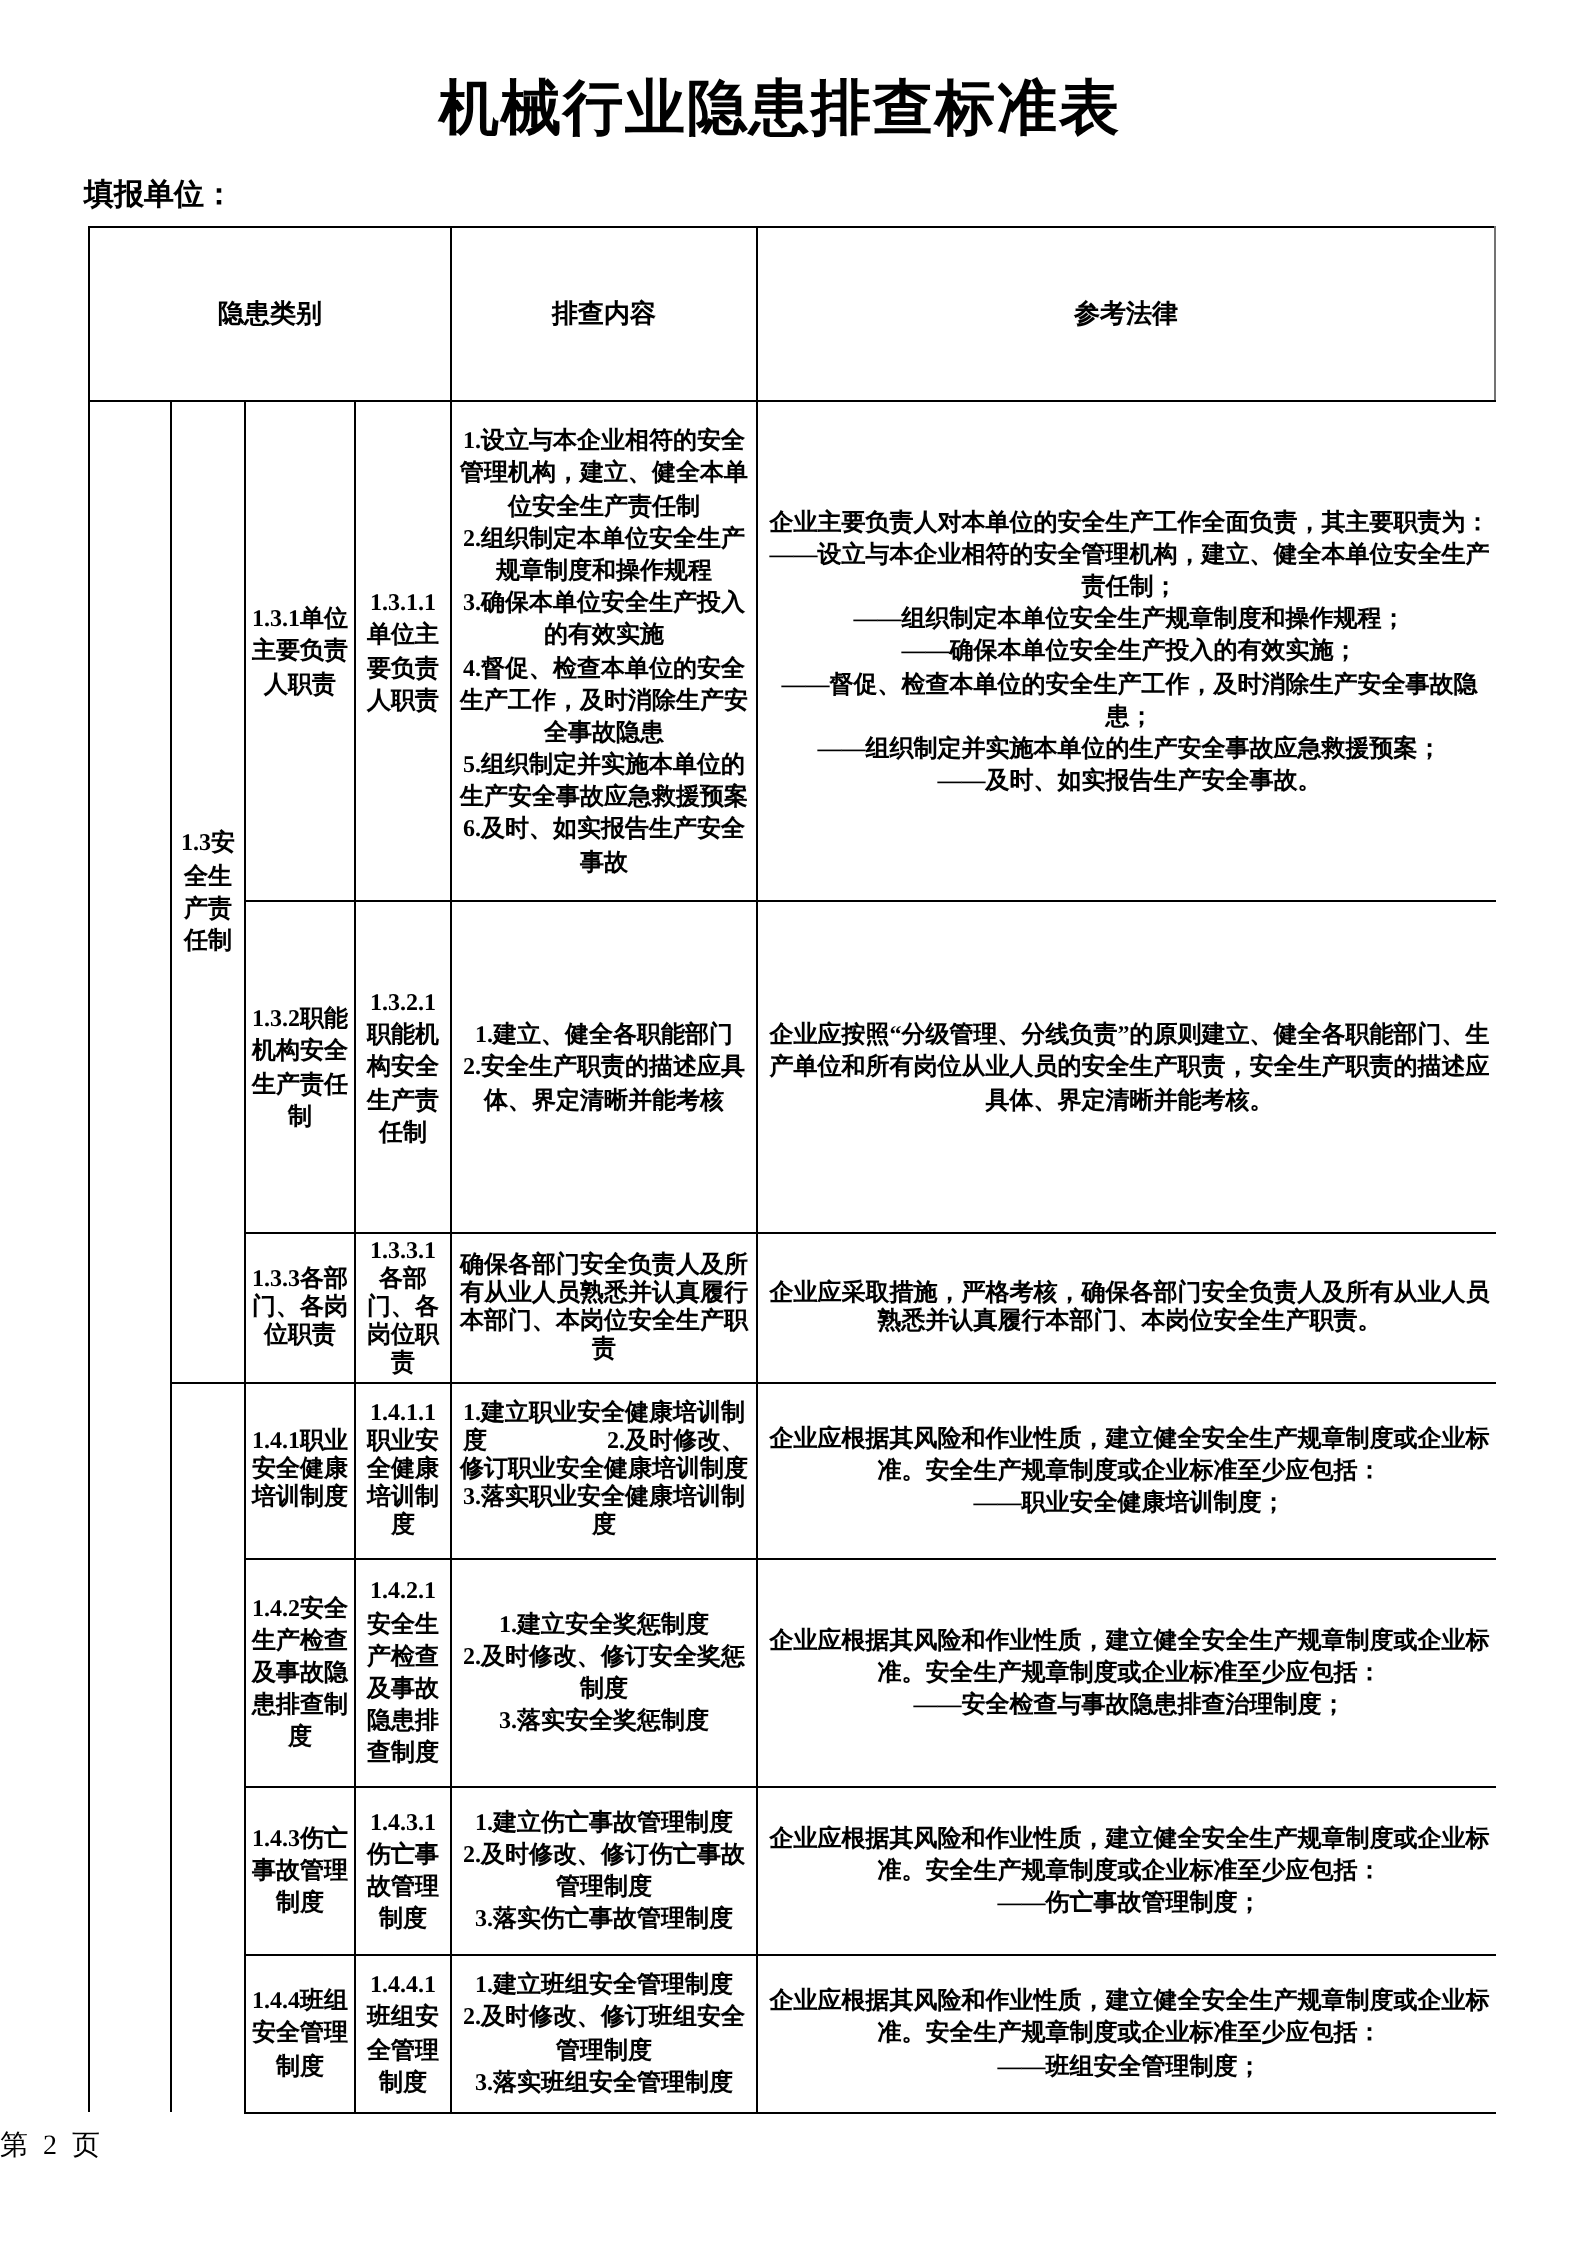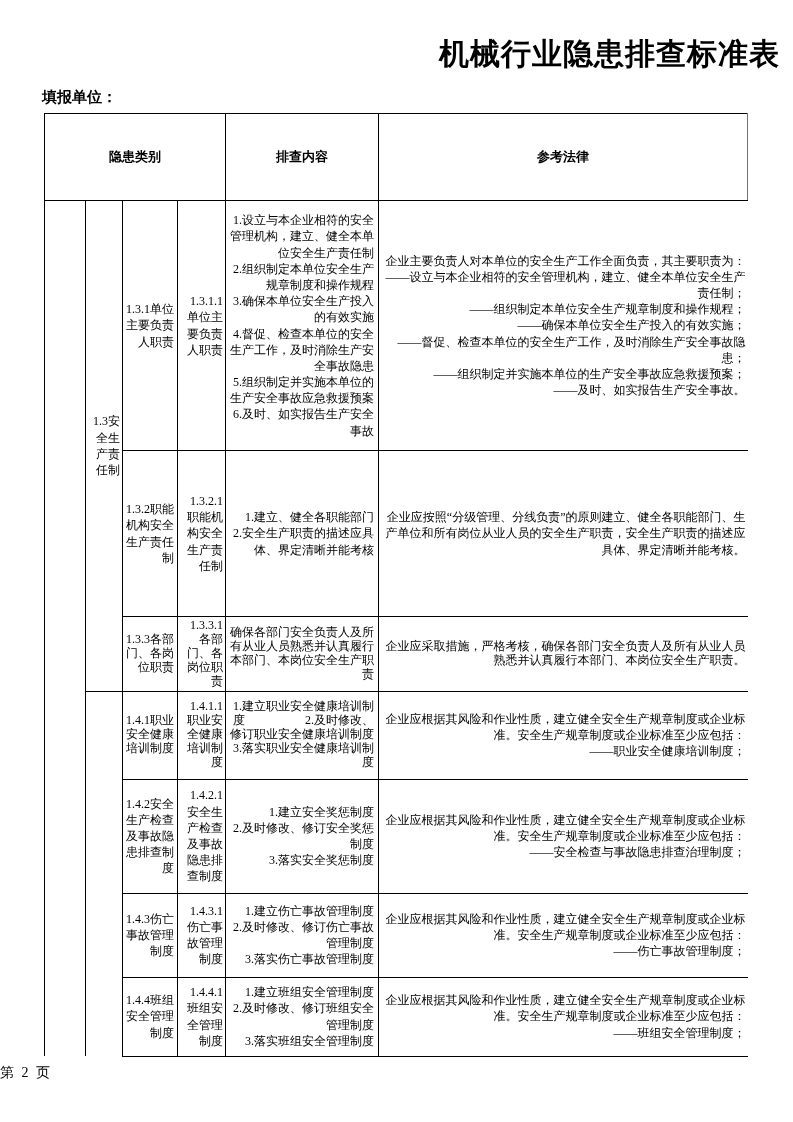--- a/index.html
+++ b/index.html
@@ -4,35 +4,35 @@
 <style>
   * { box-sizing: border-box; }
   html,body { margin:0; padding:0; }
   body {
     width:793px; height:1122px; position:relative;
     background:#ffffff; color:#000;
     font-family:"Liberation Serif","DejaVu Serif",serif;
   }
   .doc-title {
     position:absolute; top:34px; left:0; width:780px;
-    text-align:right; font-size:30px; font-weight:bold;
+    text-align:center; font-size:30px; font-weight:bold;
     letter-spacing:1px; white-space:nowrap;
   }
   .fill-unit {
     position:absolute; top:88px; left:42px;
     font-size:15px; font-weight:bold;
   }
   table.std {
     position:absolute; left:44px; top:113px;
     width:703px; border-collapse:collapse; table-layout:fixed;
   }
   .std td, .std th {
     border:1px solid #000;
-    font-size:12px; font-weight:normal;
-    vertical-align:middle; text-align:right;
+    font-size:12px; font-weight:bold;
+    vertical-align:middle; text-align:center;
     padding:3px;
     white-space:pre-wrap; word-break:break-all;
     line-height:1.35;
     overflow:hidden;
   }
   .std th {
     font-size:13px; font-weight:bold; text-align:center;
     white-space:normal; word-break:normal;
   }
   tr.hdr { height:87px; }

